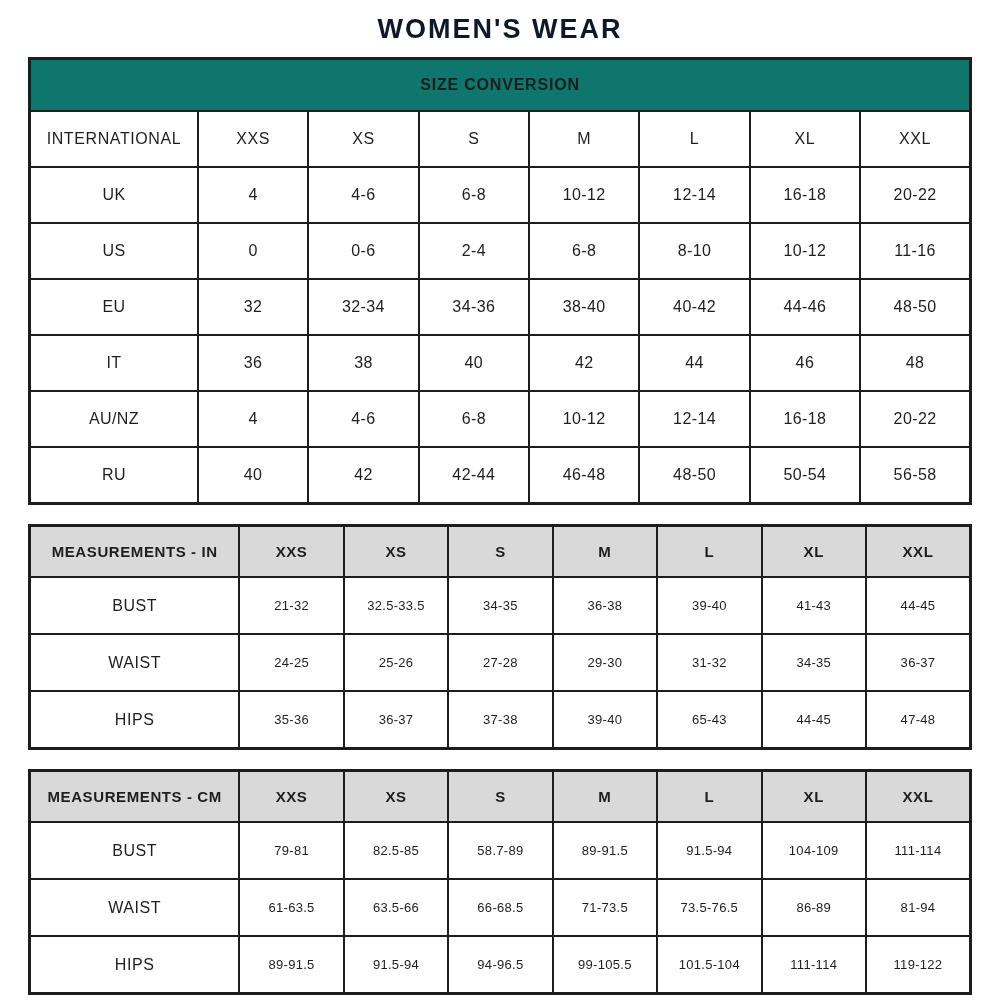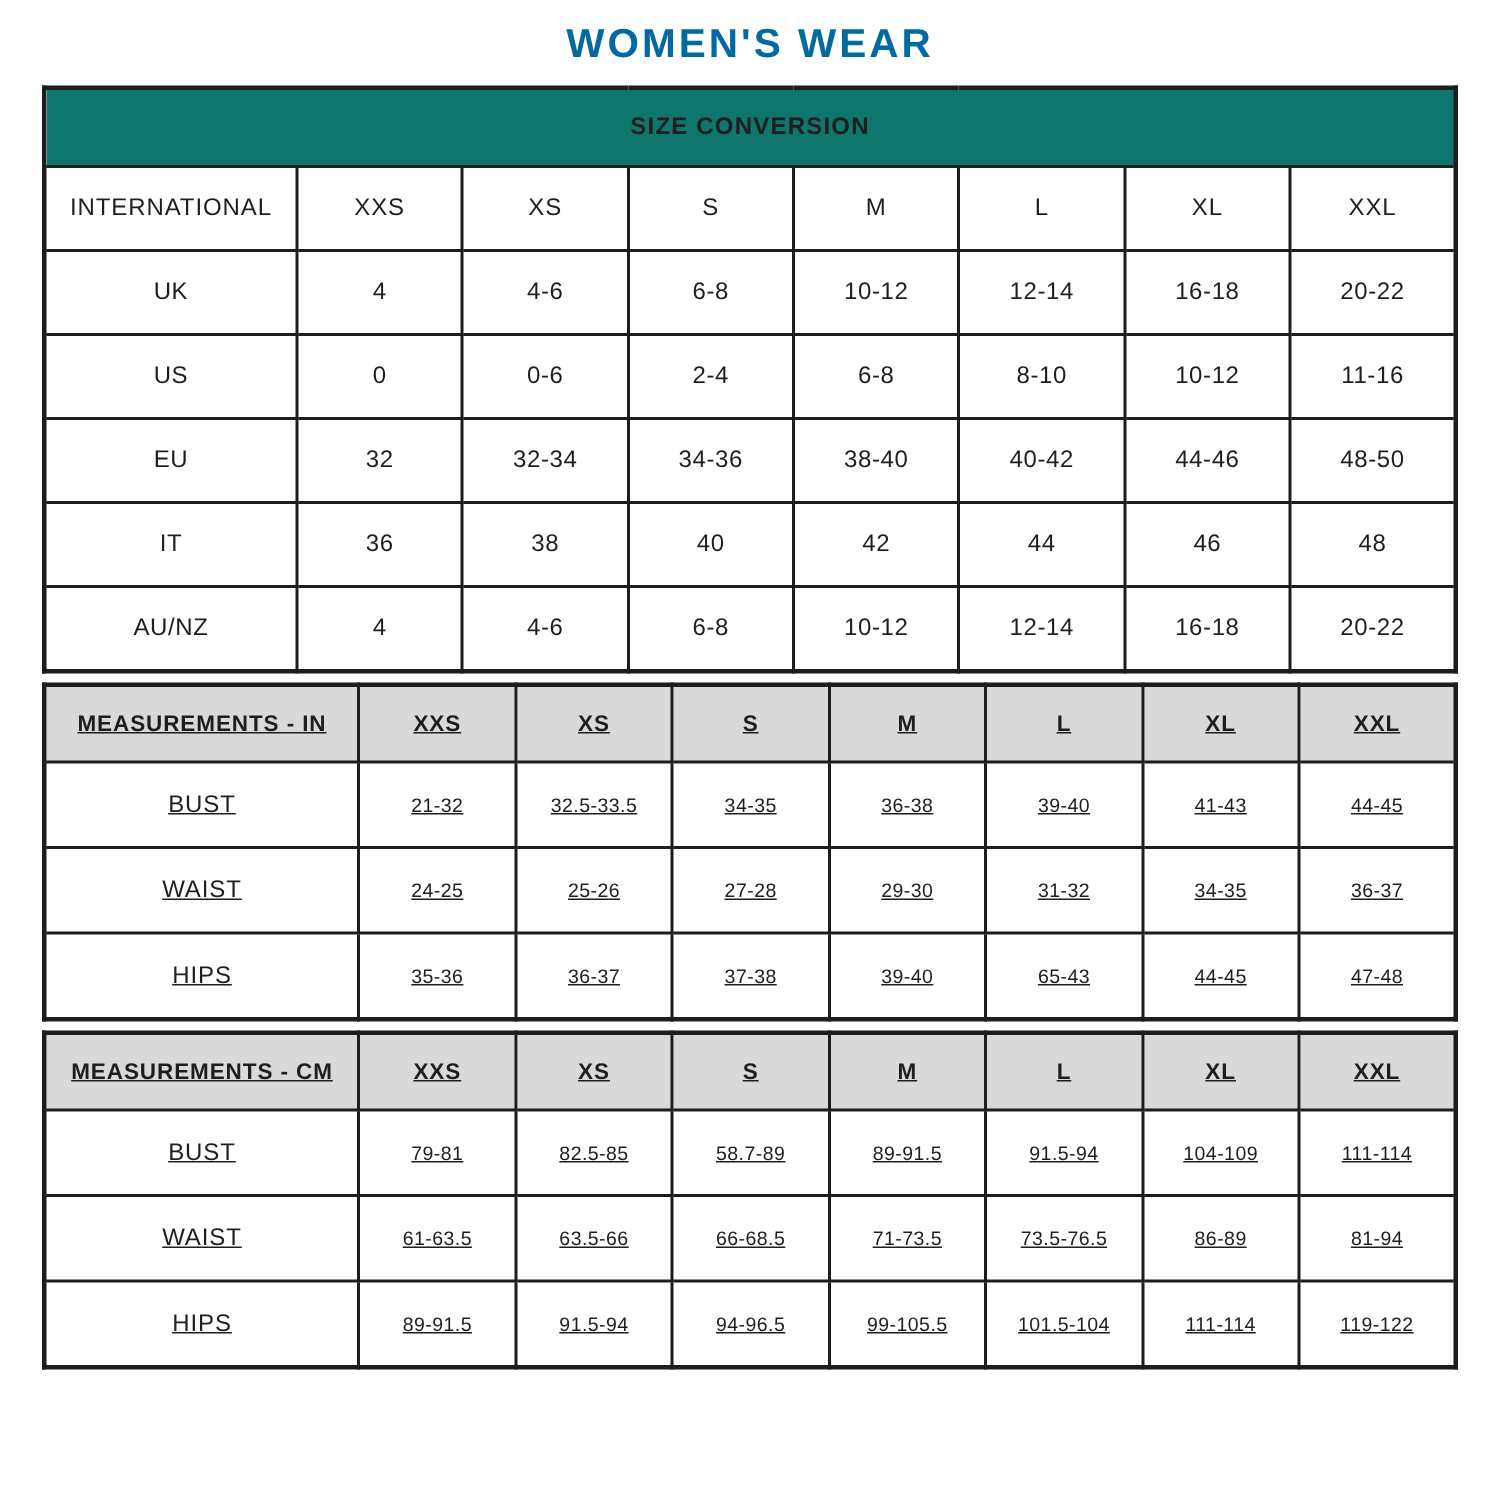--- a/index.html
+++ b/index.html
@@ -17,21 +17,21 @@
     box-sizing: border-box;
     width: 1000px;
   }
   .title {
     text-align: center;
     font-size: 27px;
     font-weight: 700;
     letter-spacing: 2px;
     margin: 0;
     padding: 14px 0 12px 0;
-    color: #0369a1;
+    color: #0f172a;
   }
   table.tbl {
     width: 100%;
     border-collapse: collapse;
     table-layout: fixed;
     border: 3px solid #1d1d1d;
   }
   .tbl th, .tbl td {
     border: 2px solid #1d1d1d;
     text-align: center;
@@ -56,22 +56,21 @@
     background: #ffffff;
   }
   .t1 tbody td {
     height: 54px;
     font-size: 16px;
     font-weight: 400;
     letter-spacing: 0.4px;
   }
   
   .t23 {
-    margin-top: 6px;
-    text-decoration: underline;
+    margin-top: 19px;
   }
   .t23 thead th {
     background: #d9d9d9;
     height: 49px;
     font-size: 15px;
     font-weight: 700;
     letter-spacing: 0.6px;
   }
   .t23 tbody td {
     height: 55px;
@@ -161,20 +160,30 @@
         <tr>
           <td class="label">AU/NZ</td>
           <td>4</td>
           <td>4-6</td>
           <td>6-8</td>
           <td>10-12</td>
           <td>12-14</td>
           <td>16-18</td>
           <td>20-22</td>
         </tr>
+        <tr>
+          <td class="label">RU</td>
+          <td>40</td>
+          <td>42</td>
+          <td>42-44</td>
+          <td>46-48</td>
+          <td>48-50</td>
+          <td>50-54</td>
+          <td>56-58</td>
+        </tr>
       </tbody>
   </table>
 
   <table class="tbl t23">
     <colgroup>
       <col style="width:22.3%">
       <col style="width:11.1%">
         <col style="width:11.1%">
         <col style="width:11.1%">
       <col style="width:11.1%">

